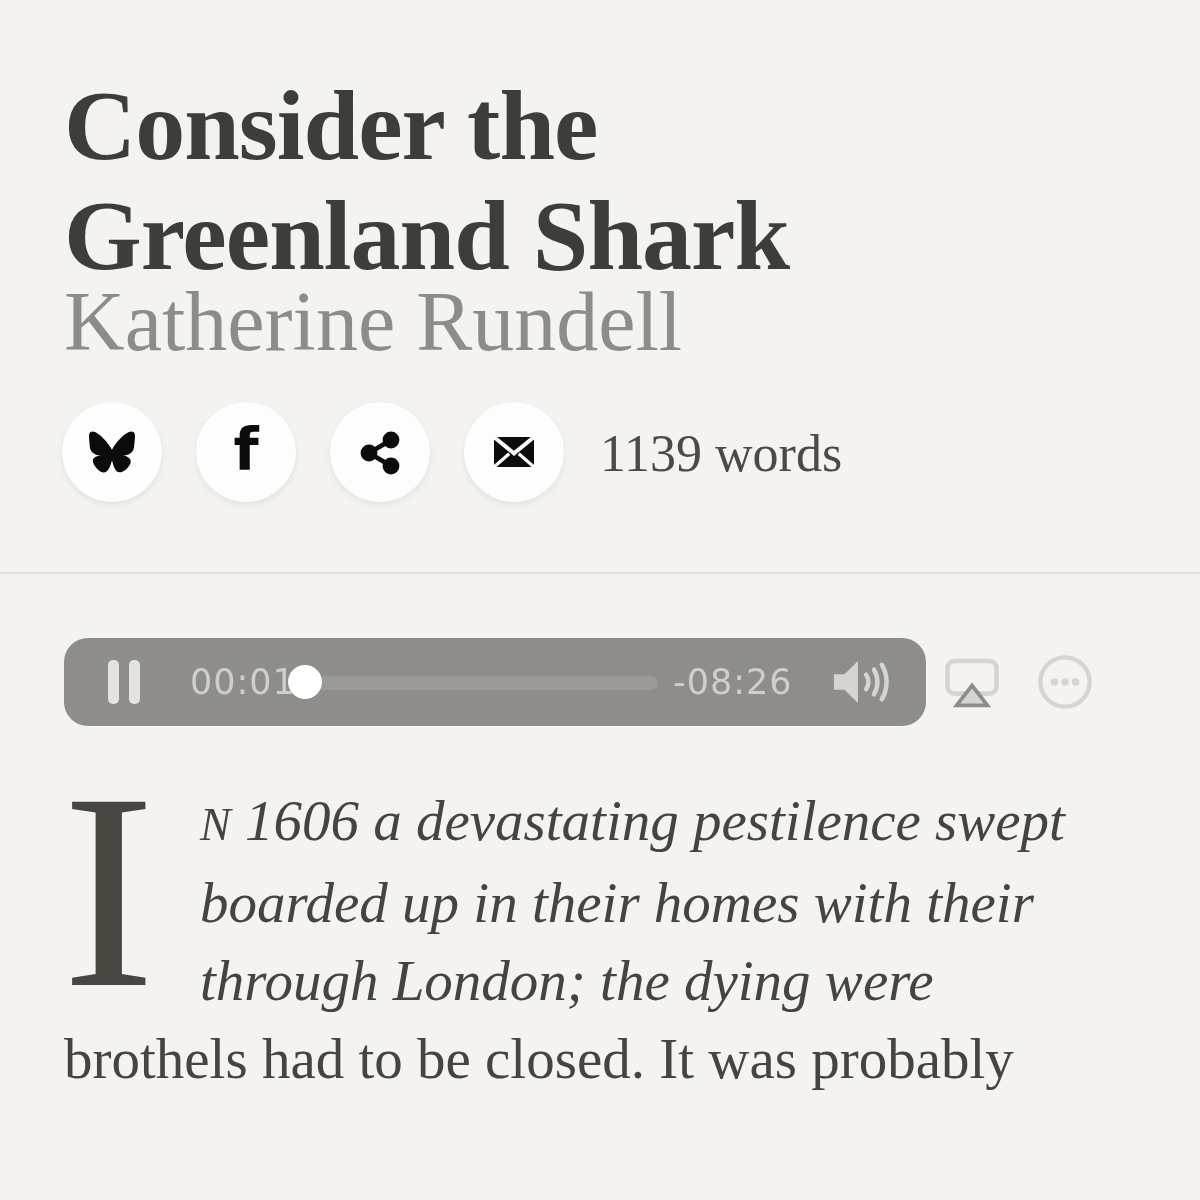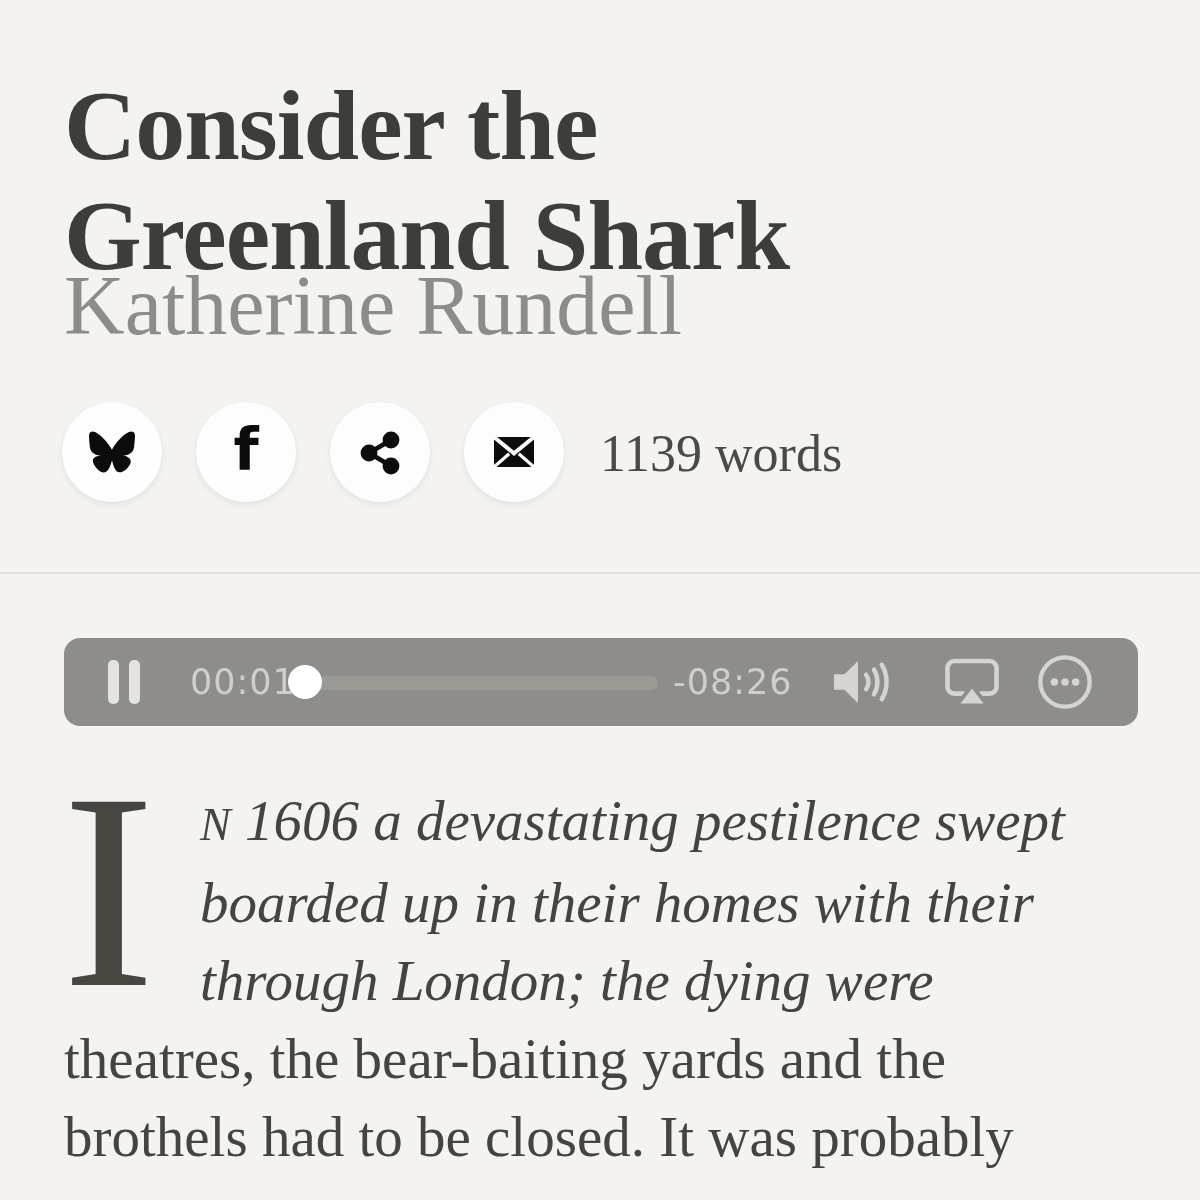--- a/index.html
+++ b/index.html
@@ -10,21 +10,21 @@
     color:#454440;
   }
 
   
   .title {
     position:absolute; left:64px; top:4px; width:1000px;
     font-size:100px; line-height:110px; color:#3d3d3b;
     letter-spacing:-1px;
   }
   .author {
-    position:absolute; left:64px; top:264px;
+    position:absolute; left:64px; top:280px;
     font-size:84px; line-height:1; color:#8d8d87;
     text-decoration:none; cursor:pointer;
   }
   .share-row {
     position:absolute; left:62px; top:402px;
     display:flex; gap:34px; align-items:center;
   }
   .share-btn {
     width:100px; height:100px; border-radius:50%;
     background:#fdfdfd; border:none; padding:0;
@@ -43,22 +43,22 @@
     font-size:52px; line-height:1; color:#4b4a45;
   }
 
   .divider {
     position:absolute; left:0; top:572px; width:1200px; height:2px;
     background:#e1e0dc;
   }
 
   
   .player {
-    position:absolute; left:64px; top:638px; width:1074px; height:88px;
-    background:#8e8d8a; border-radius:16px;
+    position:absolute; left:64px; top:638px; width:862px; height:88px;
+    background:#8e8d8a; border-radius:24px;
     font-family:"DejaVu Sans","Liberation Sans",sans-serif;
   }
   .pause-btn {
     position:absolute; left:44px; top:50%; transform:translateY(-50%);
     width:32px; height:44px; background:transparent; border:none; padding:0;
     display:flex; justify-content:space-between; cursor:pointer;
   }
   .pause-btn span { width:11px; height:44px; border-radius:5px; background:#e4e3e0; }
   .time {
     position:absolute; top:50%; transform:translateY(-50%);
@@ -186,17 +186,16 @@
       </span>
     </button>
   </div>
 
   <div class="drop-cap">I</div>
 
   <div class="article">
     <div class="line indented"><span class="small-cap">N</span> <span>1606 a devastating pestilence swept</span></div>
     <div class="line indented">boarded up in their homes with their</div>
     <div class="line indented">through London; the dying were</div>
-    <div class="line">theatres, the bear-baiting yards and the</div>
     <div class="line">brothels had to be closed. It was probably</div>
   </div>
 
 </div>
 
 </body></html>

